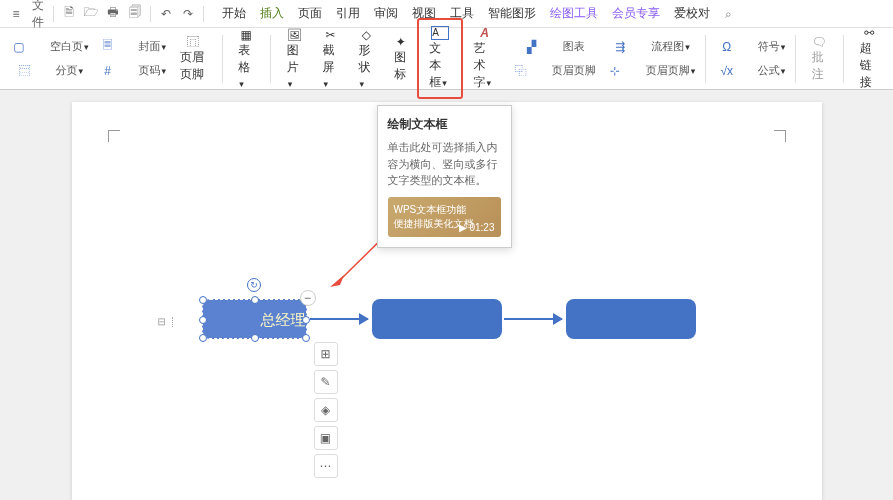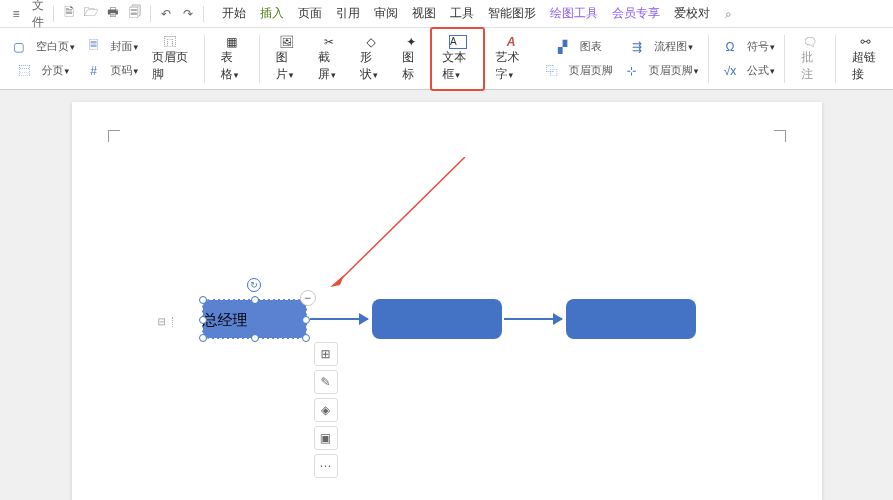--- a/index.html
+++ b/index.html
@@ -9,36 +9,36 @@
 .menubar .mi.active{color:#4d7c0f}
 .menubar .mi.blue{color:#8b5cf6}
 .qat{display:flex;align-items:center;gap:2px;margin-right:8px}
 .qat span{width:20px;height:20px;display:flex;align-items:center;justify-content:center;cursor:pointer;color:#666}
 .qat .sep{width:1px;height:16px;background:#ddd;margin:0 3px}
 .ribbon{background:#fff;height:62px;display:flex;align-items:center;padding:0 4px;border-bottom:1px solid #ccc}
 .rgrp{display:flex;flex-direction:column;align-items:center;padding:0 4px;height:56px;justify-content:center}
 .rgrp.two .row{display:flex;align-items:center;height:24px}
 .rgrp .ic{width:22px;height:22px;display:flex;align-items:center;justify-content:center;color:#4472c4}
 .rgrp .lbl{font-size:11px;color:#555;white-space:nowrap;margin-top:2px}
-.rgrp.two .lbl{margin-top:0;margin-left:6px}
+.rgrp.two .lbl{margin-top:0;margin-left:20px}
 .rsep{width:1px;height:48px;background:#e0e0e0;margin:0 6px}
 .rbox{display:flex;flex-direction:column;align-items:center;padding:6px 10px;cursor:pointer}
 .rbox.highlight{border:2px solid #e74c3c;border-radius:3px}
 .canvas{background:#fff;margin:12px auto;width:750px;height:400px;position:relative;box-shadow:0 1px 4px rgba(0,0,0,0.15)}
 .crop{position:absolute;width:12px;height:12px}
 .crop.tl{top:28px;left:36px;border-left:1px solid #999;border-top:1px solid #999}
 .crop.tr{top:28px;right:36px;border-right:1px solid #999;border-top:1px solid #999}
 .tooltip{position:absolute;top:3px;left:305px;width:135px;background:#fff;border:1px solid #ccc;box-shadow:0 2px 8px rgba(0,0,0,0.15);padding:10px;z-index:10}
 .tooltip .tt-title{font-size:12px;font-weight:bold;margin-bottom:6px}
 .tooltip .tt-desc{font-size:11px;color:#666;line-height:1.5;margin-bottom:8px}
 .tooltip .tt-vid{background:linear-gradient(135deg,#c9a96e,#b89058);color:#fff;padding:6px;border-radius:3px;font-size:10px;position:relative}
 .tooltip .tt-vid .time{position:absolute;bottom:4px;right:6px;font-size:10px}
 .shape{position:absolute;background:#4472c4;border-radius:8px;height:40px}
 .shape.sel{background:#5b82d0}
-.shape .txt{color:#000000;font-size:15px;text-align:left;line-height:40px}
+.shape .txt{color:#fef9c3;font-size:15px;text-align:right;line-height:40px}
 .handle{position:absolute;width:8px;height:8px;background:#fff;border:1px solid #4472c4;border-radius:50%}
 .rot{position:absolute;top:-22px;left:50%;transform:translateX(-50%);width:14px;height:14px;border:1px solid #4472c4;border-radius:50%;background:#fff;display:flex;align-items:center;justify-content:center;font-size:9px;color:#4472c4}
 .minus{position:absolute;right:-10px;top:-10px;width:16px;height:16px;background:#fff;border:1px solid #ccc;border-radius:50%;display:flex;align-items:center;justify-content:center;font-size:12px;color:#666}
 .arrow{position:absolute;height:2px;background:#4472c4}
 .arrow::after{content:"";position:absolute;right:-1px;top:-5px;border-left:10px solid #4472c4;border-top:6px solid transparent;border-bottom:6px solid transparent}
 .redarrow{position:absolute;top:55px;left:258px;width:140px;height:130px;pointer-events:none}
 .float-tb{position:absolute;left:242px;top:240px;display:flex;flex-direction:column;gap:4px}
 .float-tb .fb{width:24px;height:24px;background:#fff;border:1px solid #ddd;border-radius:3px;display:flex;align-items:center;justify-content:center;color:#666;cursor:pointer;font-size:12px}
 .ruler-tab{position:absolute;left:86px;top:214px;font-size:10px;color:#999;display:flex;align-items:center;gap:6px}
 .dd{font-size:9px;margin-left:1px}
@@ -177,20 +177,29 @@
   <div class="rbox">
       <span class="ic">⚯</span>
       <span class="lbl">超链接</span>
     </div>
 </div>
 
 <div class="canvas">
   <div class="crop tl"></div>
   <div class="crop tr"></div>
 
+  <div class="tooltip">
+    <div class="tt-title">绘制文本框</div>
+    <div class="tt-desc">单击此处可选择插入内容为横向、竖向或多行文字类型的文本框。</div>
+    <div class="tt-vid">
+      <div>WPS文本框功能</div>
+      <div>便捷排版美化文档</div>
+      <div class="time">▶ <span>01:23</span></div>
+    </div>
+  </div>
 
   <svg class="redarrow">
       <line x1="135" y1="0" x2="8" y2="125" stroke="#e74c3c" stroke-width="1.5"></line>
       <polygon points="0,130 14,118 10,128" fill="#e74c3c"></polygon>
     </svg>
 
   <div class="ruler-tab">
       <span>⊟</span>
       <span style="border-left:1px dotted #aaa;height:10px"></span>
     </div>

